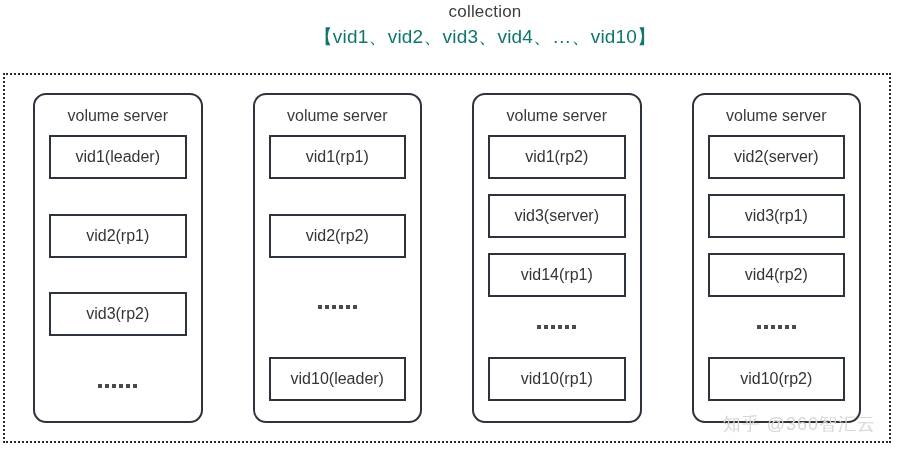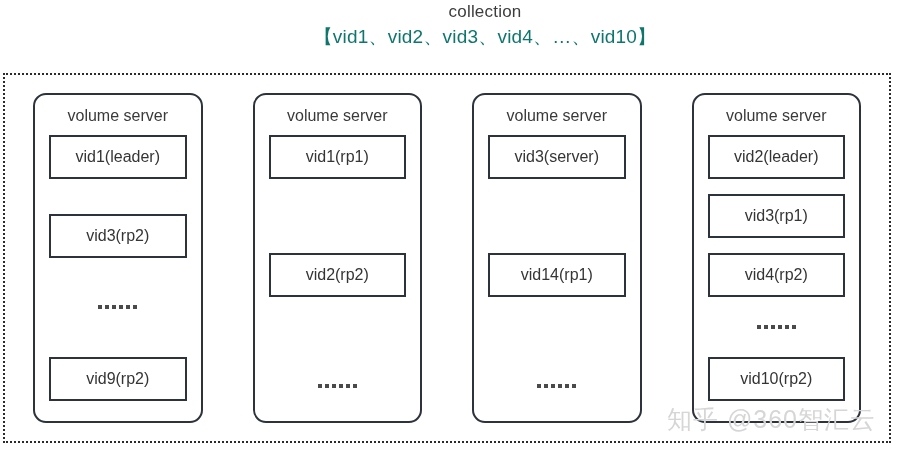--- a/index.html
+++ b/index.html
@@ -140,21 +140,21 @@
     height: 0;
     overflow: hidden;
     opacity: 0;
   }
 
   
   .watermark {
     position: absolute;
     right: 22px;
     bottom: 18px;
-    font-size: 25px;
+    font-size: 18px;
     color: #d6d6d6;
     letter-spacing: 1px;
     white-space: nowrap;
     pointer-events: none;
     user-select: none;
   }
 </style>
 </head>
 <body>
 
@@ -166,72 +166,75 @@
   </div>
 
   <div class="outer-dotted"></div>
 
   <div class="servers-row">
 
     <div class="server-card">
       <div class="server-title">volume server</div>
       <div class="vol-list">
         <div class="vol-box">vid1(leader)</div>
+        <div class="vol-box">vid2(rp1)</div>
         <div class="vol-box">vid3(rp2)</div>
         <div class="ellipsis-row">
           <span class="dot"></span>
           <span class="dot"></span>
           <span class="dot"></span>
           <span class="dot"></span>
           <span class="dot"></span>
           <span class="dot"></span>
           <span class="ellipsis-text">……</span>
         </div>
-        <div class="vol-box">vid9(rp2)</div>
       </div>
     </div>
 
     <div class="server-card">
       <div class="server-title">volume server</div>
       <div class="vol-list">
         <div class="vol-box">vid1(rp1)</div>
         <div class="vol-box">vid2(rp2)</div>
         <div class="ellipsis-row">
           <span class="dot"></span>
           <span class="dot"></span>
           <span class="dot"></span>
           <span class="dot"></span>
           <span class="dot"></span>
           <span class="dot"></span>
           <span class="ellipsis-text">……</span>
         </div>
-      </div>
-    </div>
-
-    <div class="server-card">
-      <div class="server-title">volume server</div>
-      <div class="vol-list">
+        <div class="vol-box">vid10(leader)</div>
+      </div>
+    </div>
+
+    <div class="server-card">
+      <div class="server-title">volume server</div>
+      <div class="vol-list">
+        <div class="vol-box">vid1(rp2)</div>
         <div class="vol-box">vid3(server)</div>
         <div class="vol-box">vid14(rp1)</div>
         <div class="ellipsis-row">
           <span class="dot"></span>
           <span class="dot"></span>
           <span class="dot"></span>
           <span class="dot"></span>
           <span class="dot"></span>
           <span class="dot"></span>
           <span class="ellipsis-text">……</span>
         </div>
-      </div>
-    </div>
-
-    <div class="server-card">
-      <div class="server-title">volume server</div>
-      <div class="vol-list">
-        <div class="vol-box">vid2(leader)</div>
+        <div class="vol-box">vid10(rp1)</div>
+      </div>
+    </div>
+
+    <div class="server-card">
+      <div class="server-title">volume server</div>
+      <div class="vol-list">
+        <div class="vol-box">vid2(server)</div>
         <div class="vol-box">vid3(rp1)</div>
         <div class="vol-box">vid4(rp2)</div>
         <div class="ellipsis-row">
           <span class="dot"></span>
           <span class="dot"></span>
           <span class="dot"></span>
           <span class="dot"></span>
           <span class="dot"></span>
           <span class="dot"></span>
           <span class="ellipsis-text">……</span>

